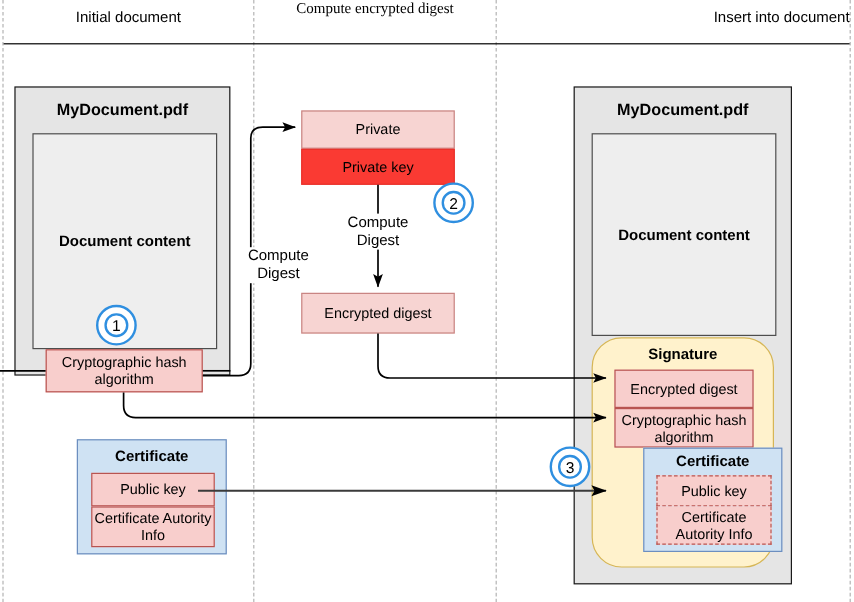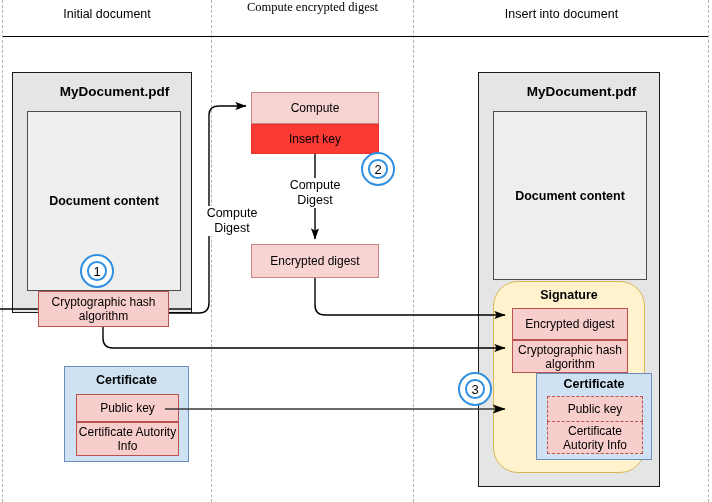--- a/index.html
+++ b/index.html
@@ -22,21 +22,21 @@
     color:#000;
   }
 
   
   .box{position:absolute;box-sizing:border-box;
        display:flex;align-items:center;justify-content:center;
        text-align:center;font-size:12px;line-height:14px;}
 
   .doc-outer{background:#e5e5e5;border:1.6px solid #1a1a1a;}
   .doc-title{position:absolute;width:100%;text-align:center;
-             font-weight:bold;font-size:13.5px;color:#000;padding-left:25px;}
+             font-weight:bold;font-size:13.5px;color:#000;}
   .doc-content{background:#eeeeee;border:1.1px solid #4d4d4d;
                display:flex;align-items:center;justify-content:center;
                font-weight:bold;font-size:12.5px;}
 
   .pink{background:#f8cecc;border:1.3px solid #b85450;}
   .pink-light{background:#f7d4d2;border:1.3px solid #c98583;}
   .red{background:#fa3a33;border:1.3px solid #e8322c;}
   .blue{background:#cfe2f3;border:1.3px solid #6c8ebf;margin-left:24px;}
   .yellow{background:#fff2cc;border:1.3px solid #d6b656;}
   .pink-dashed{background:#f8cecc;border:1.4px dashed #b85450;}
@@ -69,37 +69,37 @@
 <div id="stage">
 
   <div class="vdash" style="left:2px;"></div>
   <div class="vdash" style="left:211px;"></div>
   <div class="vdash" style="left:413px;"></div>
   <div class="vdash" style="left:708px;"></div>
   <div class="hrule" style="left:3px;top:36px;width:705px;"></div>
 
   <div class="lane-title" style="left:3px;top:7px;width:208px;">Initial document</div>
   <div class="lane-title" style="left:213px;top:0px;width:199px;font-family:Liberation Serif, serif;">Compute encrypted digest</div>
-  <div class="lane-title" style="left:415px;top:7px;width:293px;">Insert into document</div>
+  <div class="lane-title" style="left:415px;top:7px;width:293px;text-align:right;">Insert into document</div>
 
   <div class="box doc-outer" style="left:12px;top:72px;width:180px;height:241px;">
     <div class="doc-title" style="top:12px;">MyDocument.pdf</div>
     <div class="doc-content" style="position:absolute;left:14px;top:38px;width:152px;height:178px;">Document content</div>
   </div>
 
   <div class="box pink" style="left:38px;top:291px;width:131px;height:36px;">Cryptographic hash algorithm</div>
 
   <div class="box blue" style="left:40px;top:366px;width:125px;height:96px;display:block;">
     <div class="hdr" style="position:absolute;left:0;top:6px;width:100%;text-align:center;">Certificate</div>
     <div class="box pink" style="left:11px;top:27px;width:103px;height:28px;">Public key</div>
     <div class="box pink" style="left:11px;top:55px;width:103px;height:34px;">Certificate Autority Info</div>
   </div>
 
-  <div class="box pink-light" style="left:251px;top:92px;width:128px;height:32px;">Compute</div>
-  <div class="box red" style="left:251px;top:124px;width:128px;height:30px;">Insert key</div>
+  <div class="box pink-light" style="left:251px;top:92px;width:128px;height:32px;">Private</div>
+  <div class="box red" style="left:251px;top:124px;width:128px;height:30px;">Private key</div>
   <div class="box pink-light" style="left:251px;top:244px;width:128px;height:34px;">Encrypted digest</div>
 
   <div class="elabel" style="left:194px;top:178px;width:76px;margin-top:28px;">
     <span>Compute Digest</span>
   </div>
   <div class="elabel" style="left:281px;top:178px;width:68px;">
     <span>Compute Digest</span>
   </div>
 
   <div class="box doc-outer" style="left:478px;top:72px;width:182px;height:415px;">

